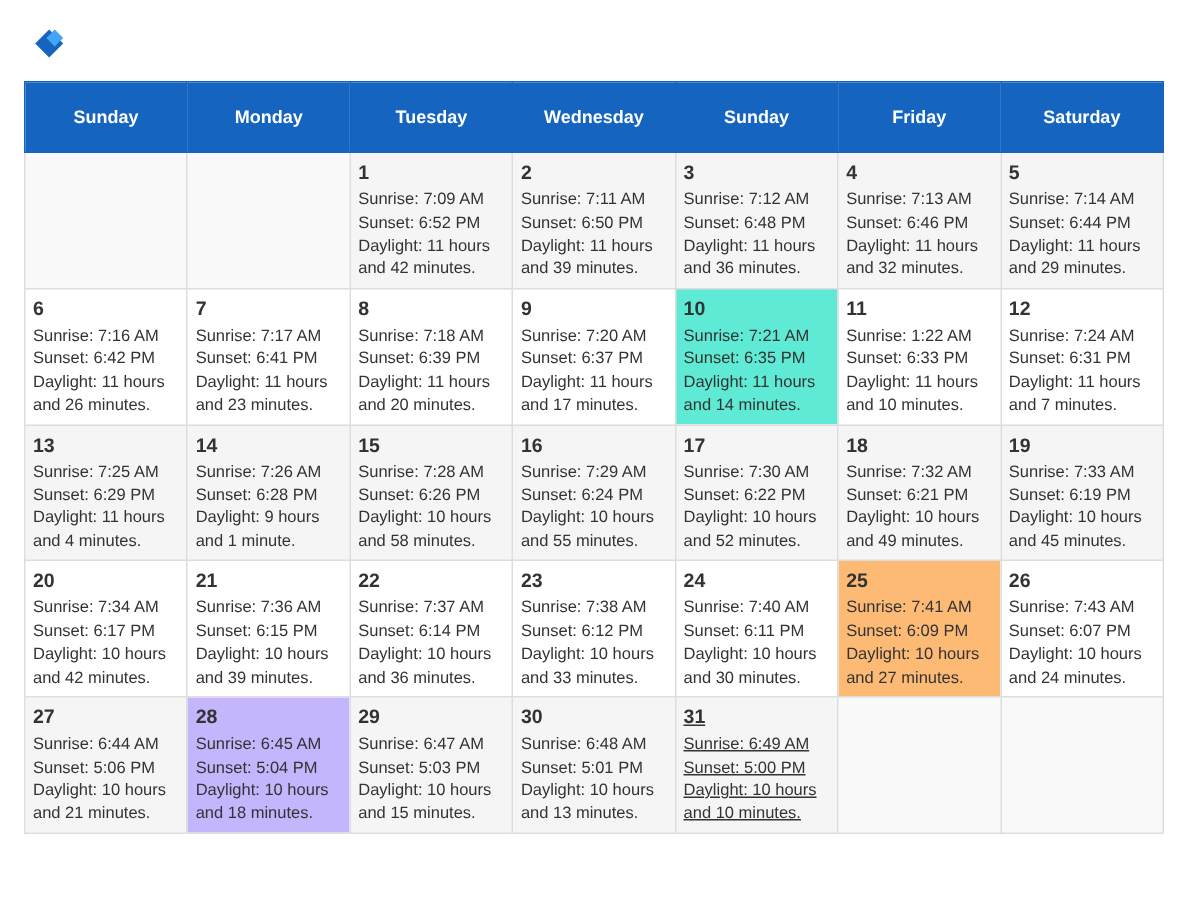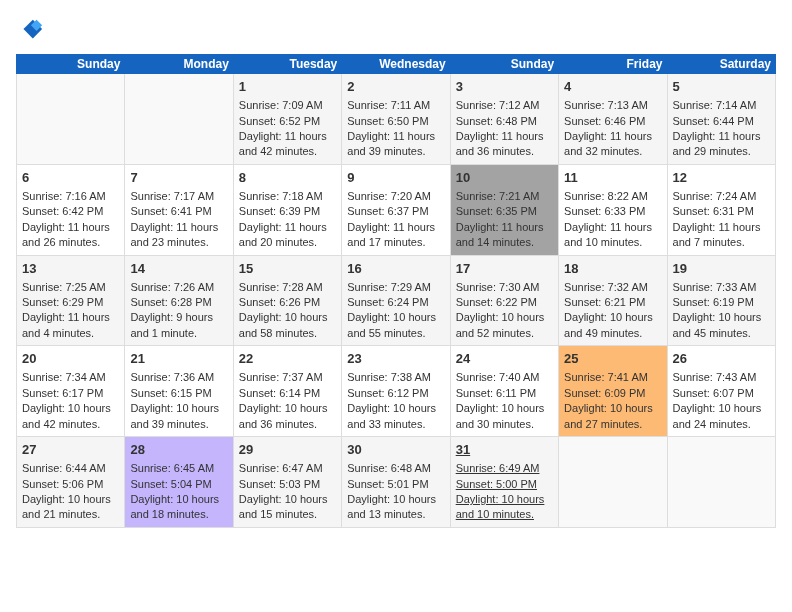--- a/index.html
+++ b/index.html
@@ -45,22 +45,22 @@
       color: #333;
     }
     .calendar {
       width: 100%;
       border-collapse: collapse;
       font-size: 11px;
     }
     .calendar th {
       background: #1565c0;
       color: #fff;
-      padding: 2px 4px;
-      text-align: right;
+      padding: 16px 4px;
+      text-align: center;
       font-size: 12px;
       font-weight: bold;
       border: 1px solid #1565c0;
     }
     .calendar td {
       vertical-align: top;
       padding: 4px 5px;
       border: 1px solid #ddd;
       width: calc(100% / 7);
       min-height: 80px;
@@ -167,29 +167,29 @@
           <div>Sunrise: 7:18 AM</div>
           <div>Sunset: 6:39 PM</div>
           <div>Daylight: 11 hours and 20 minutes.</div>
         </td>
         <td style="background: rgb(255, 255, 255);">
           <span class="day-number">9</span>
           <div>Sunrise: 7:20 AM</div>
           <div>Sunset: 6:37 PM</div>
           <div>Daylight: 11 hours and 17 minutes.</div>
         </td>
-        <td style="background: #a3a3a3;">
+        <td style="background: #5eead4;">
           <span class="day-number">10</span>
           <div>Sunrise: 7:21 AM</div>
           <div>Sunset: 6:35 PM</div>
           <div>Daylight: 11 hours and 14 minutes.</div>
         </td>
         <td style="background: rgb(255, 255, 255);">
           <span class="day-number">11</span>
-          <div>Sunrise: 8:22 AM</div>
+          <div>Sunrise: 1:22 AM</div>
           <div>Sunset: 6:33 PM</div>
           <div>Daylight: 11 hours and 10 minutes.</div>
         </td>
         <td style="background: rgb(255, 255, 255);">
           <span class="day-number">12</span>
           <div>Sunrise: 7:24 AM</div>
           <div>Sunset: 6:31 PM</div>
           <div>Daylight: 11 hours and 7 minutes.</div>
         </td>
       </tr>

